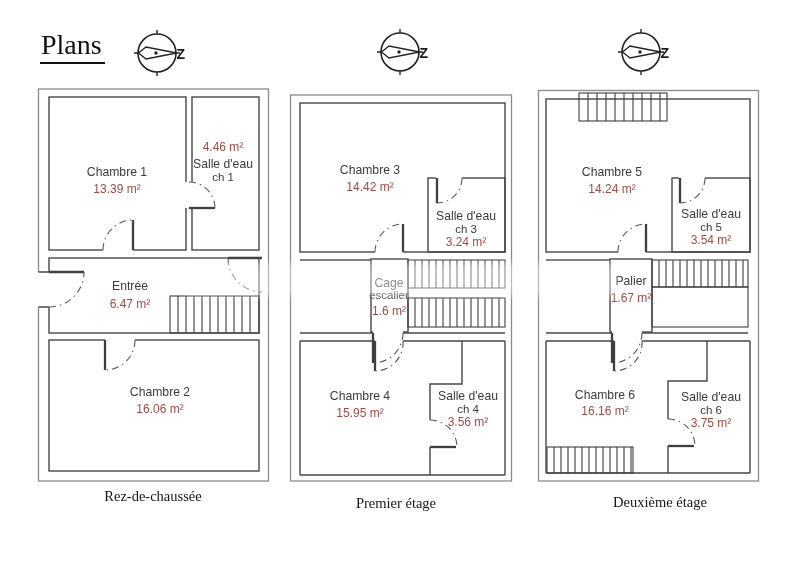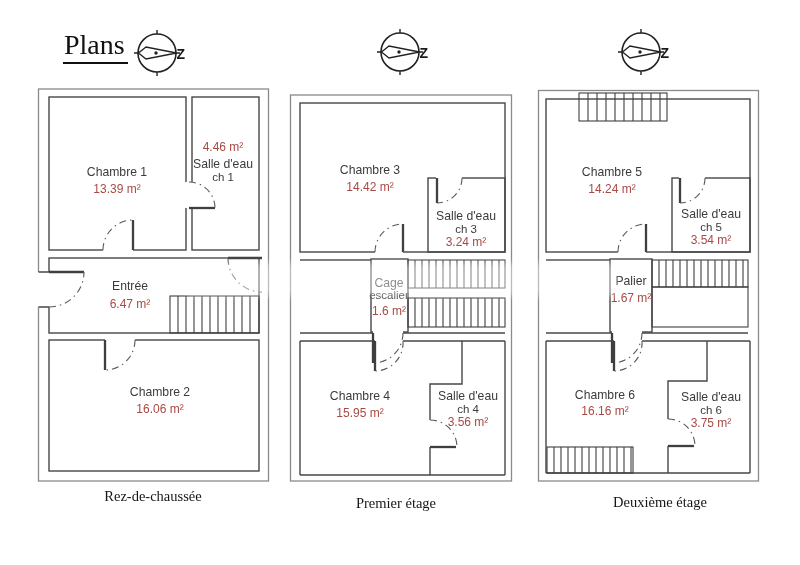--- a/index.html
+++ b/index.html
@@ -1,19 +1,19 @@
 <!DOCTYPE html>
 <html><head>
 <meta charset="utf-8">
 <style>
   html,body{margin:0;padding:0;background:#fff;}
   #stage{position:relative;width:800px;height:565px;background:#ffffff;overflow:hidden;
          font-family:"Liberation Sans",sans-serif;}
   #plan-title{position:absolute;left:40px;top:30px;font-family:"Liberation Serif",serif;
-              font-size:28px;color:#111;border-bottom:2px solid #111;padding:0 3px 1px 1px;line-height:1.1;margin-left:23px;}
+              font-size:28px;color:#111;border-bottom:2px solid #111;padding:0 3px 1px 1px;line-height:1.1;}
   #watermark{position:absolute;left:185px;top:263px;width:432px;height:33px;
              background:rgba(255,255,255,0.42);filter:blur(3px);border-radius:6px;pointer-events:none;}
   svg{position:absolute;left:0;top:0;font-family:"Liberation Sans",sans-serif;}
   .wall{fill:none;stroke:#474747;stroke-width:1.4;}
   .frame{fill:none;stroke:#8a8a8a;stroke-width:1.3;}
   .gap{fill:#ffffff;stroke:none;}
   .leaf{fill:none;stroke:#3f3f3f;stroke-width:2.3;}
   .arc{fill:none;stroke:#5a5a5a;stroke-width:1.1;stroke-dasharray:7 4 1.5 4;}
   .hatch{fill:none;stroke:#3f3f3f;stroke-width:1.1;}
   .room-name{fill:#3b3b3b;font-size:12.2px;text-anchor:middle;}

